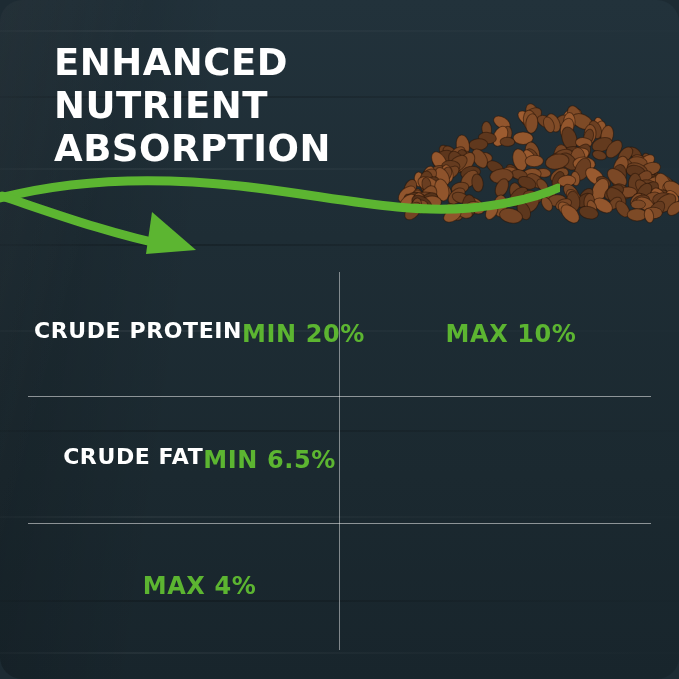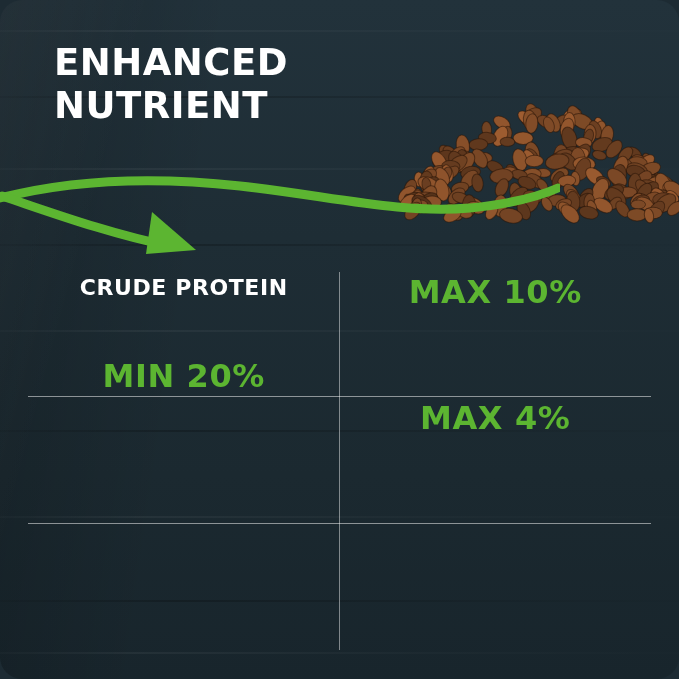--- a/index.html
+++ b/index.html
@@ -83,41 +83,41 @@
     top: 272px;
     width: 623px;
     height: 378px;
     display: grid;
     grid-template-columns: 1fr 1fr;
     grid-template-rows: 1fr 1fr 1fr;
     z-index: 4;
   }
   .cell {
     display: flex;
-    flex-direction: column;
+    flex-direction: row;
     align-items: center;
-    justify-content: space-between;
+    justify-content: center;
     position: relative;
     padding: 4px 6px;
     box-sizing: border-box;
   }
   .cell .label {
     color: #ffffff;
     font-weight: 700;
     font-size: 22px;
     letter-spacing: 0.6px;
     text-transform: uppercase;
     line-height: 1.1;
     margin-bottom: 7px;
     white-space: nowrap;
   }
   .cell .value {
     color: #5cb531;
     font-weight: 700;
-    font-size: 32px;
+    font-size: 24px;
     letter-spacing: 0.6px;
     text-transform: uppercase;
     line-height: 1.05;
     white-space: nowrap;
   }
 
   
   .sep {
     position: absolute;
     background: rgba(255,255,255,0.55);
@@ -157,20 +157,21 @@
   <div class="grain dark" style="top:244px;"></div>
   <div class="grain" style="top:330px;"></div>
   <div class="grain dark" style="top:430px;"></div>
   <div class="grain" style="top:516px;"></div>
   <div class="grain dark" style="top:600px;"></div>
   <div class="grain" style="top:652px;"></div>
 
   <div class="headline">
     <div>ENHANCED</div>
     <div>NUTRIENT</div>
+    <div>ABSORPTION</div>
   </div>
 
   <div class="kibble-wrap">
     <svg width="320" height="180" viewBox="0 0 320 180" xmlns="http://www.w3.org/2000/svg">
       <defs>
         <radialGradient id="kg" cx="50%" cy="40%" r="70%">
           <stop offset="0%" stop-color="#b4672f"></stop>
           <stop offset="100%" stop-color="#6d3a1b"></stop>
         </radialGradient>
       </defs>
@@ -391,20 +392,24 @@
 
     <div class="cell">
       <div class="label">CRUDE PROTEIN</div>
       <div class="value">MIN 20%</div>
     </div>
 
     <div class="cell">
       <div class="value">MAX 10%</div>
     </div>
 
+    <div class="cell">
+      <div class="label">CRUDE FAT</div>
+      <div class="value">MIN 6.5%</div>
+    </div>
 
     <div class="cell">
     </div>
 
     <div class="cell">
       <div class="value">MAX 4%</div>
     </div>
 
 
   </div>

